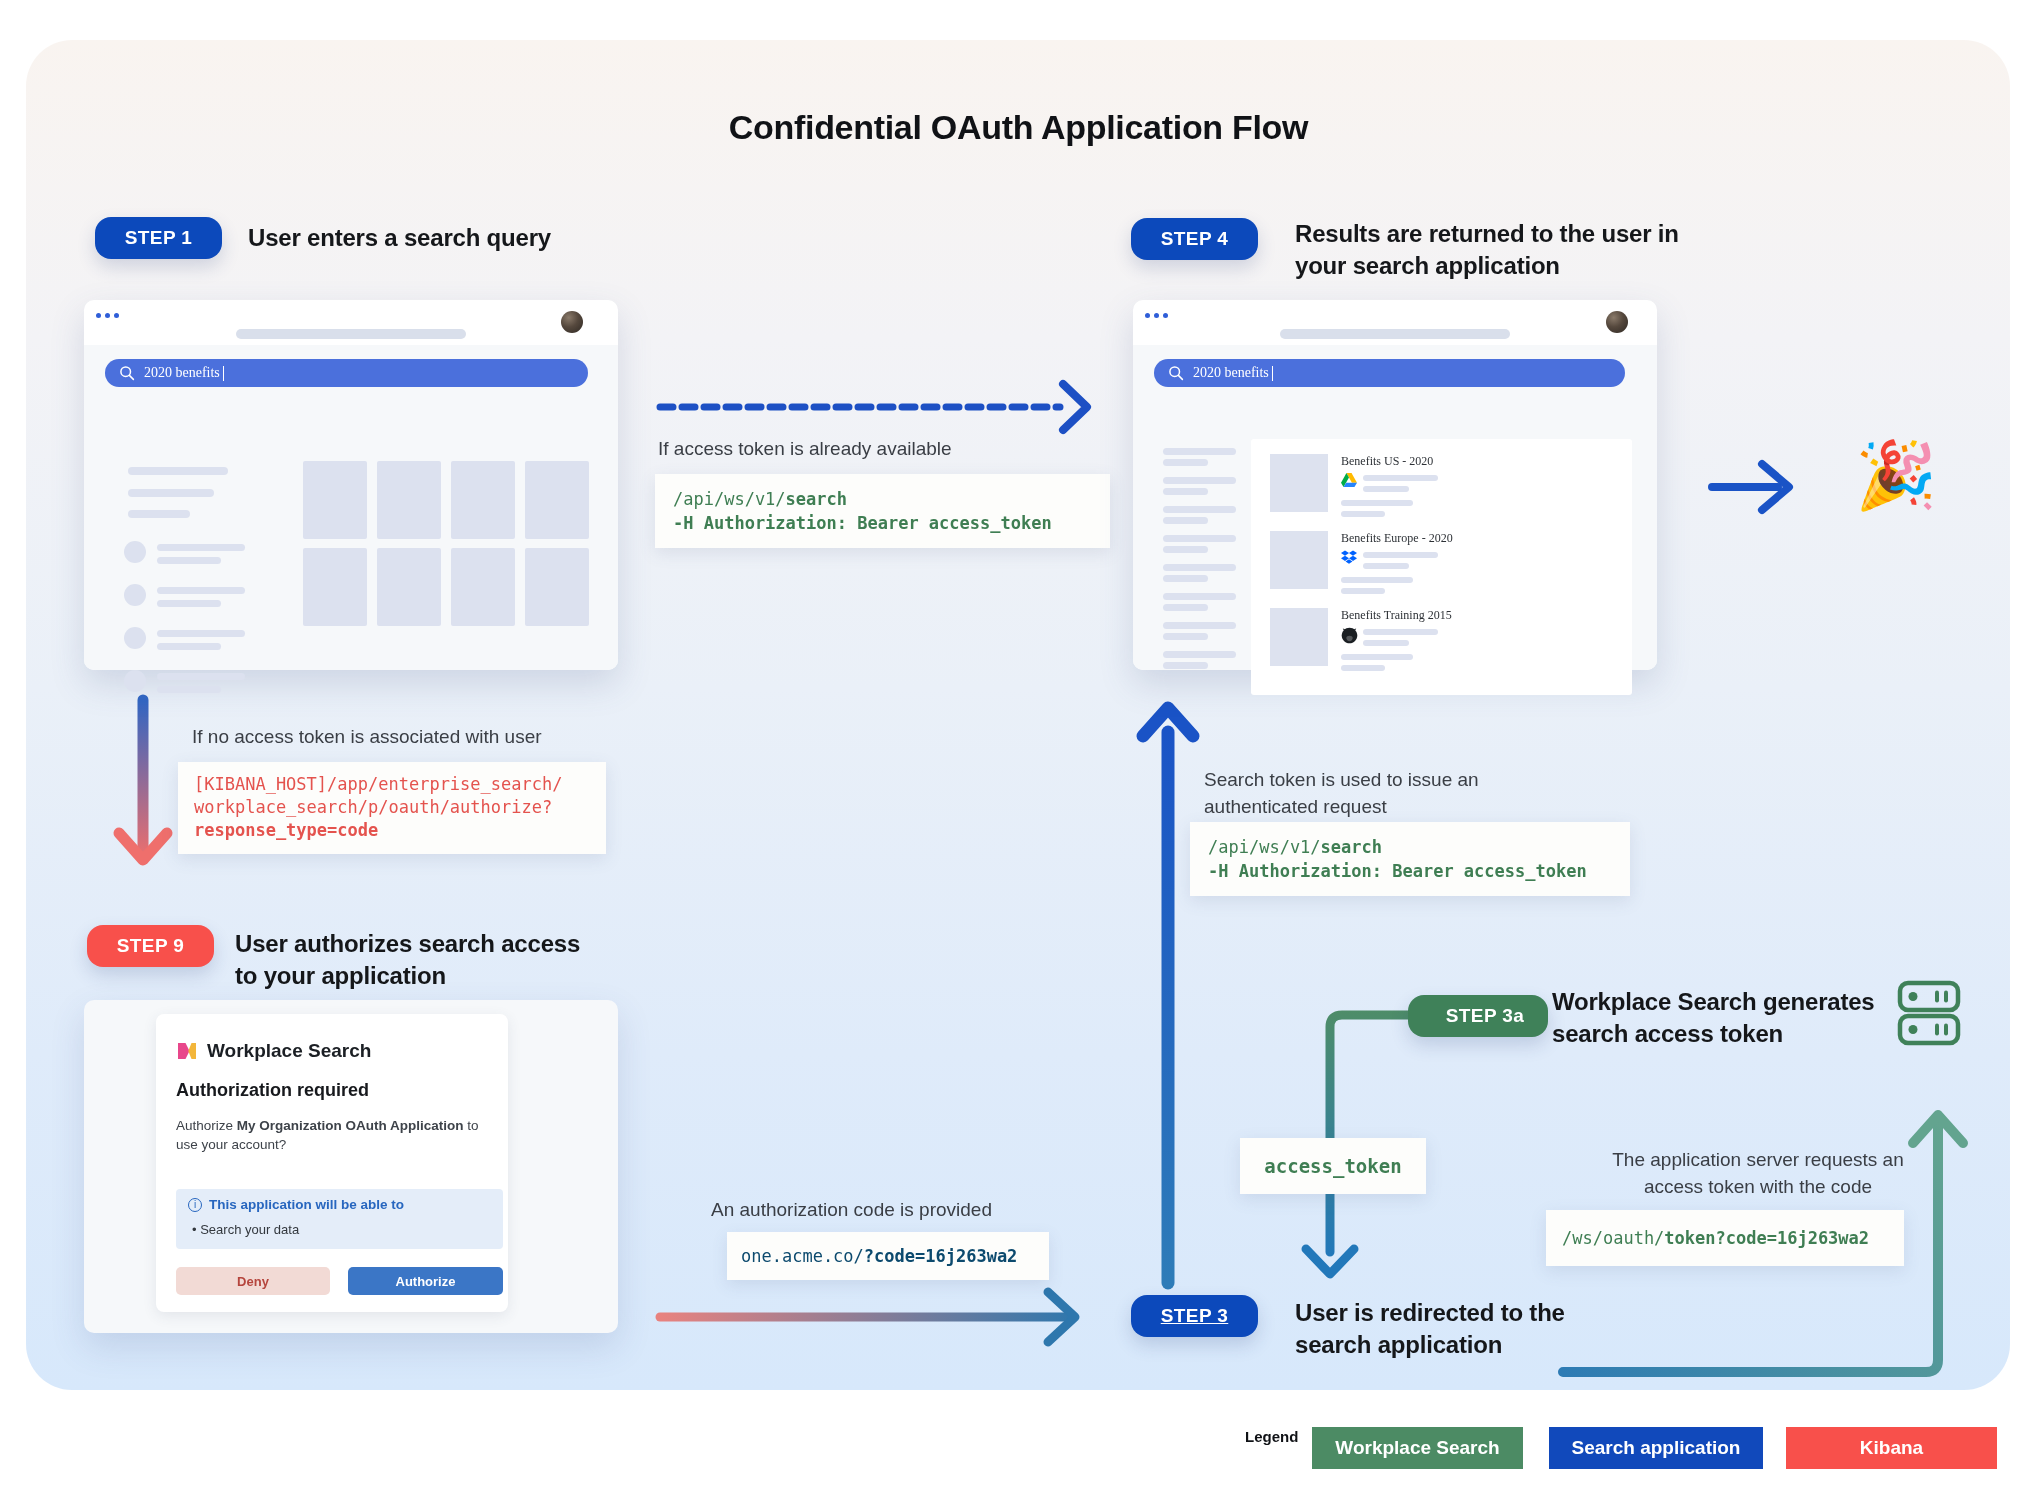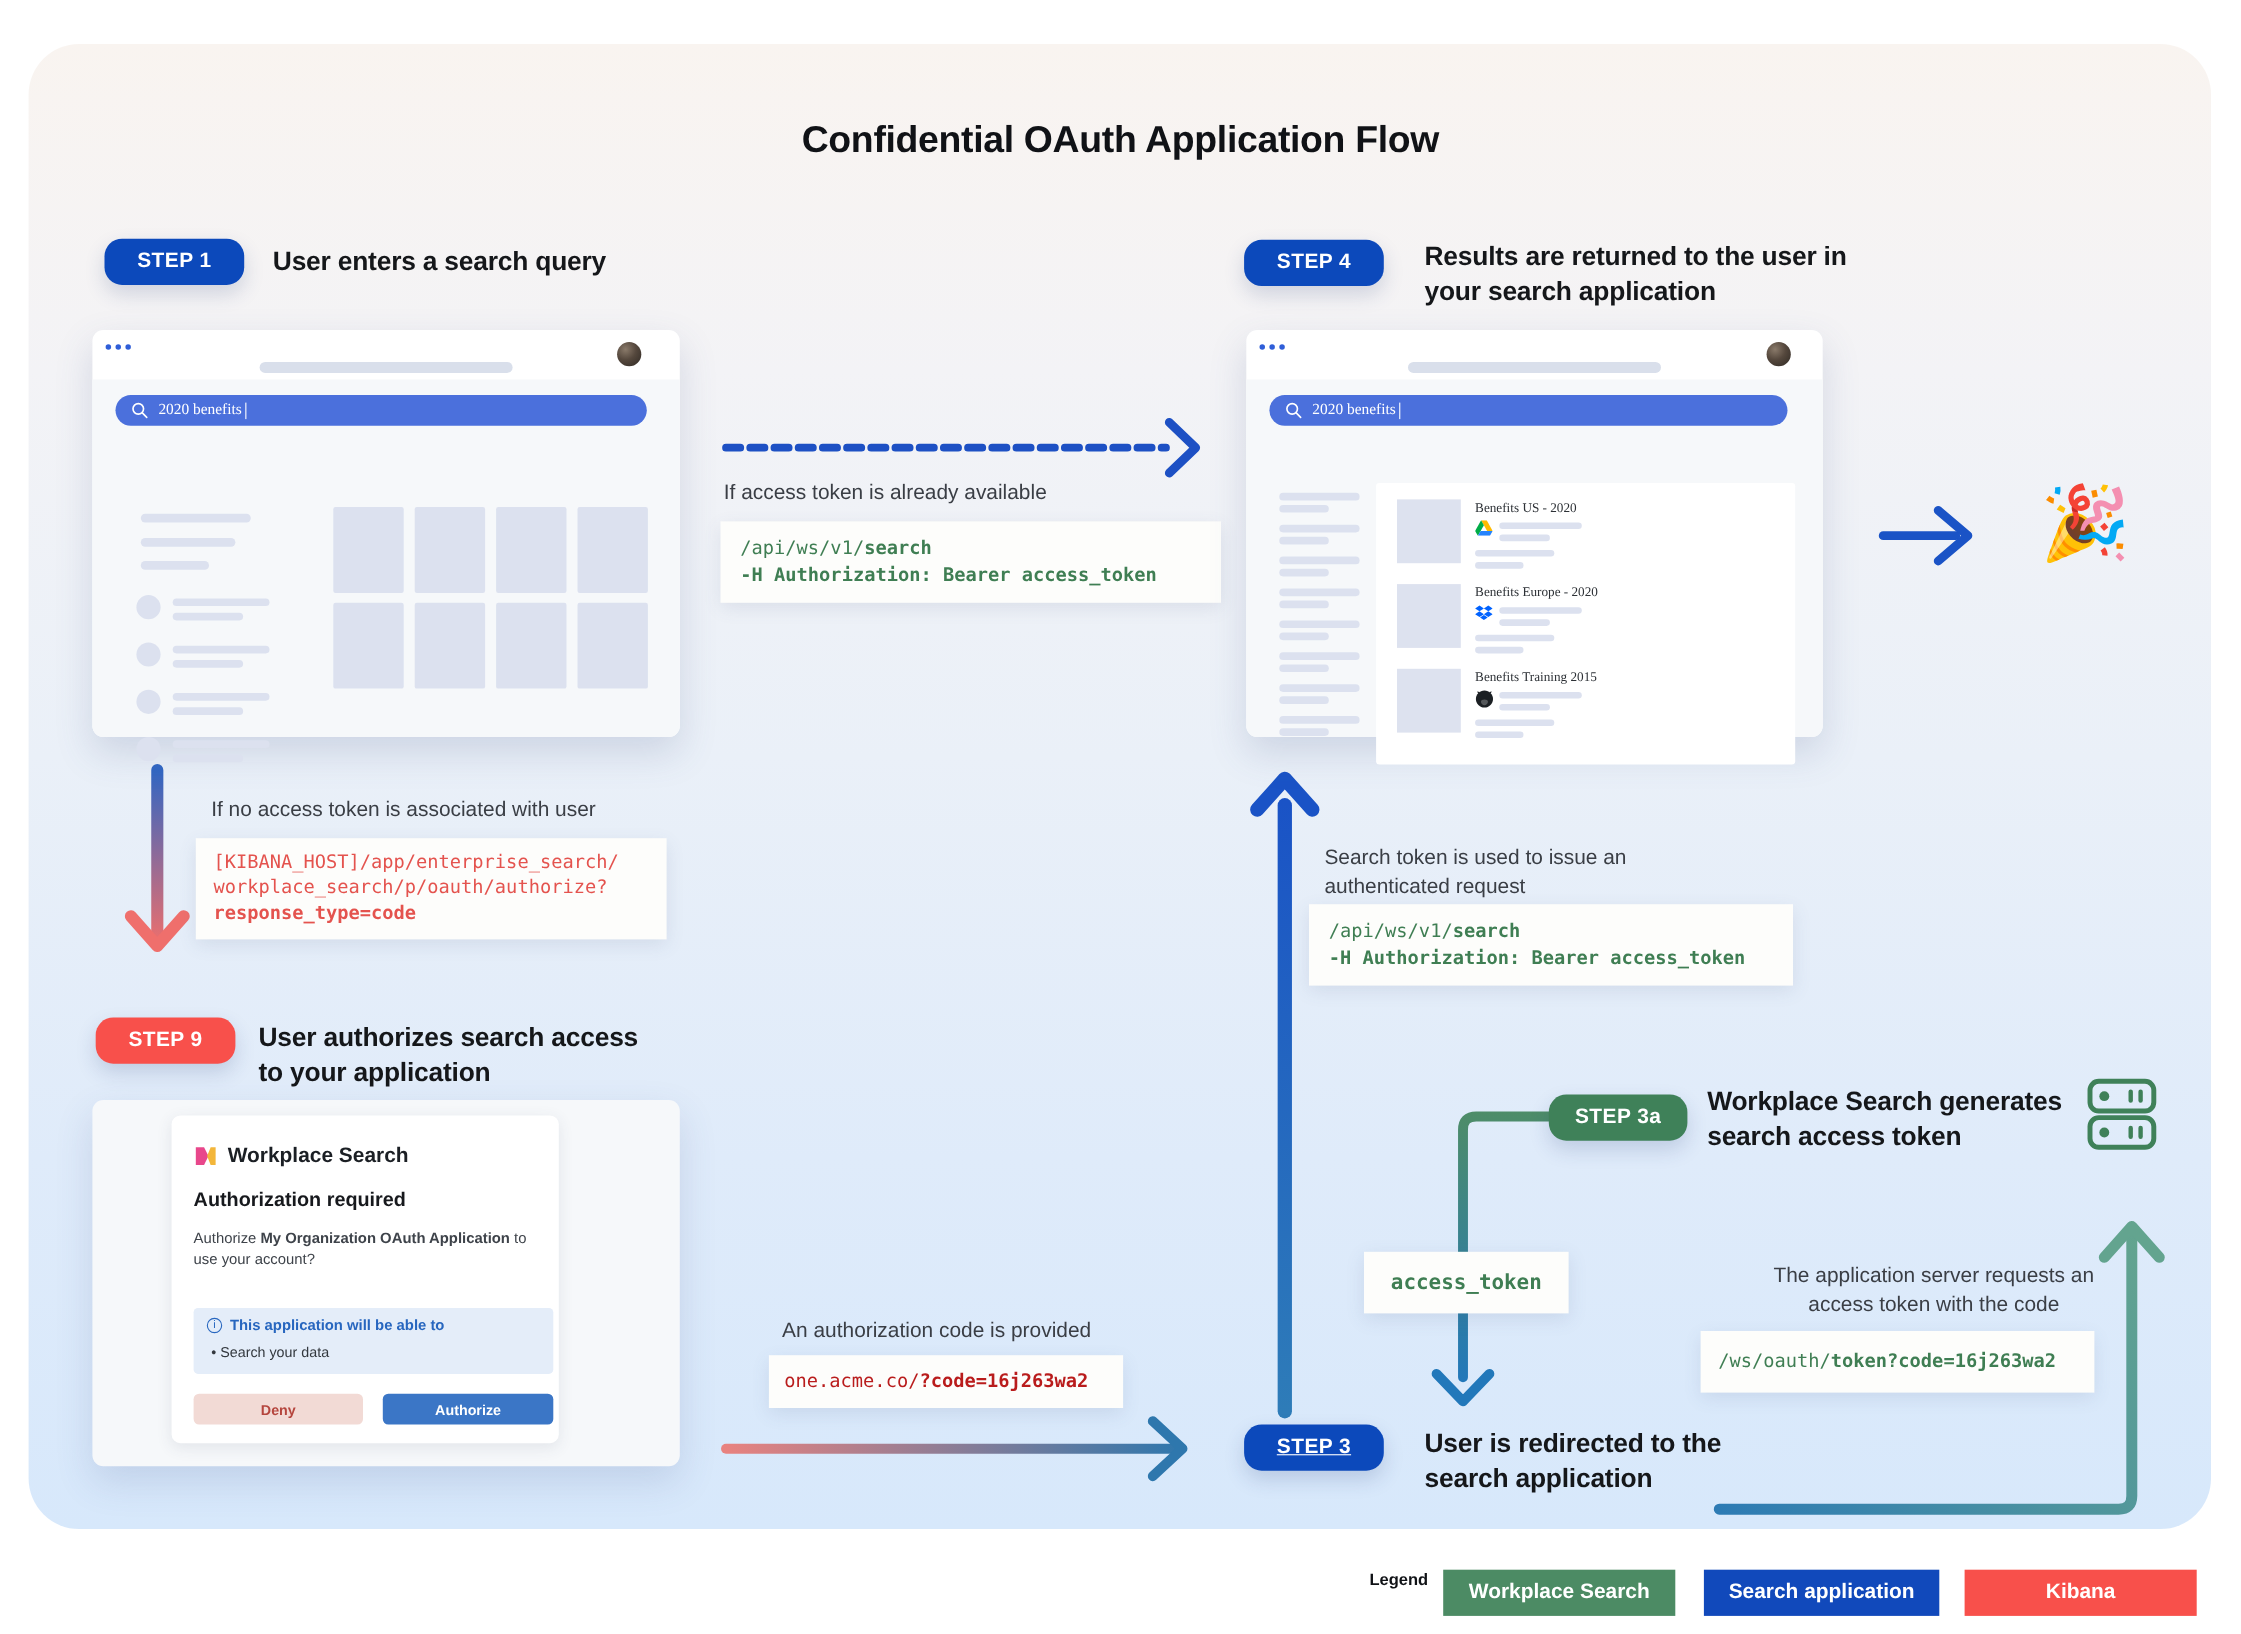--- a/index.html
+++ b/index.html
@@ -17,21 +17,21 @@
   .bg-blue{background:#0c49bb;}
   .bg-red{background:#f8504b;}
   .bg-green{background:#3f8159;}
   .heading{font-size:24px;line-height:32px;font-weight:bold;color:#15171a;letter-spacing:-.2px;}
   .note{font-size:19px;color:#3a3e45;}
 
   
   .codebox{background:#fdfdfb;box-shadow:0 5px 16px rgba(80,95,130,.13);
     font-family:"DejaVu Sans Mono",monospace;font-size:17px;color:#3f7e53;}
   .code-red{color:#e4534e;}
-  .code-blue{color:#b91c1c;}
+  .code-blue{color:#0c4a6e;margin-left:28px;}
 
   
   .browser{background:#ffffff;border-radius:10px;box-shadow:0 14px 34px rgba(70,90,140,.18);}
   .dot{width:5px;height:5px;border-radius:50%;background:#2f5ed8;}
   .bar-pill{background:#d9dfeb;border-radius:6px;}
   .avatar{width:22px;height:22px;border-radius:50%;
     background:radial-gradient(circle at 35% 30%,#8a7a6a 0%,#55483d 45%,#2e2823 100%);}
   .content{background:#f6f8fa;border-radius:0 0 10px 10px;font-family:Liberation Serif, serif;}
   .search-pill{background:#4b70dc;border-radius:14px;display:flex;align-items:center;color:#fff;font-size:14px;}
   .caret{display:inline-block;width:1.5px;height:15px;background:#fff;margin-left:3px;vertical-align:-3px;}
@@ -315,21 +315,21 @@
 
   <div class="abs step-badge bg-blue" style="left:1131px;top:1295px;width:127px;text-decoration:underline;">STEP 3</div>
   <div class="abs heading" style="left:1295px;top:1297px;width:300px;">User is redirected to the search application</div>
 
   <div class="abs note" style="left:1204px;top:766px;width:300px;line-height:27px;">Search token is used to issue an authenticated request</div>
   <div class="abs codebox" style="left:1190px;top:822px;width:440px;height:74px;padding:13px 0 0 18px;line-height:24px;box-sizing:border-box;">
     <div><span>/api/ws/v1/</span><b>search</b></div>
     <div><b>-H Authorization: Bearer access_token</b></div>
   </div>
 
-  <div class="abs step-badge bg-green" style="left:1408px;top:995px;width:126px;">STEP 3a</div>
+  <div class="abs step-badge bg-green" style="left:1408px;top:995px;width:126px;padding-left:14px;">STEP 3a</div>
   <div class="abs heading" style="left:1552px;top:986px;width:330px;">Workplace Search generates search access token</div>
 
   <svg class="abs" style="left:1897px;top:980px;" width="64" height="66" viewBox="0 0 64 66">
     <g stroke="#3f8159" stroke-width="4.5" fill="none">
       <rect x="3" y="3" width="58" height="27" rx="8"></rect>
       <rect x="3" y="36" width="58" height="27" rx="8"></rect>
     </g>
     <g fill="#3f8159">
       <circle cx="16" cy="16.5" r="4.5"></circle>
         <circle cx="16" cy="49.5" r="4.5"></circle>

